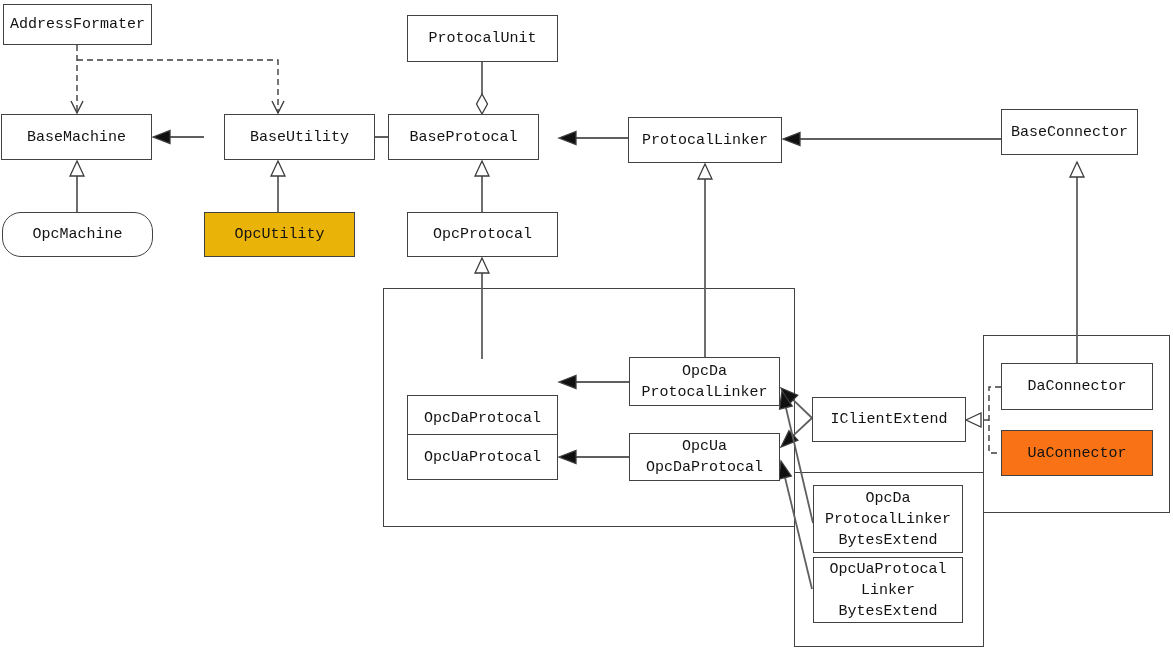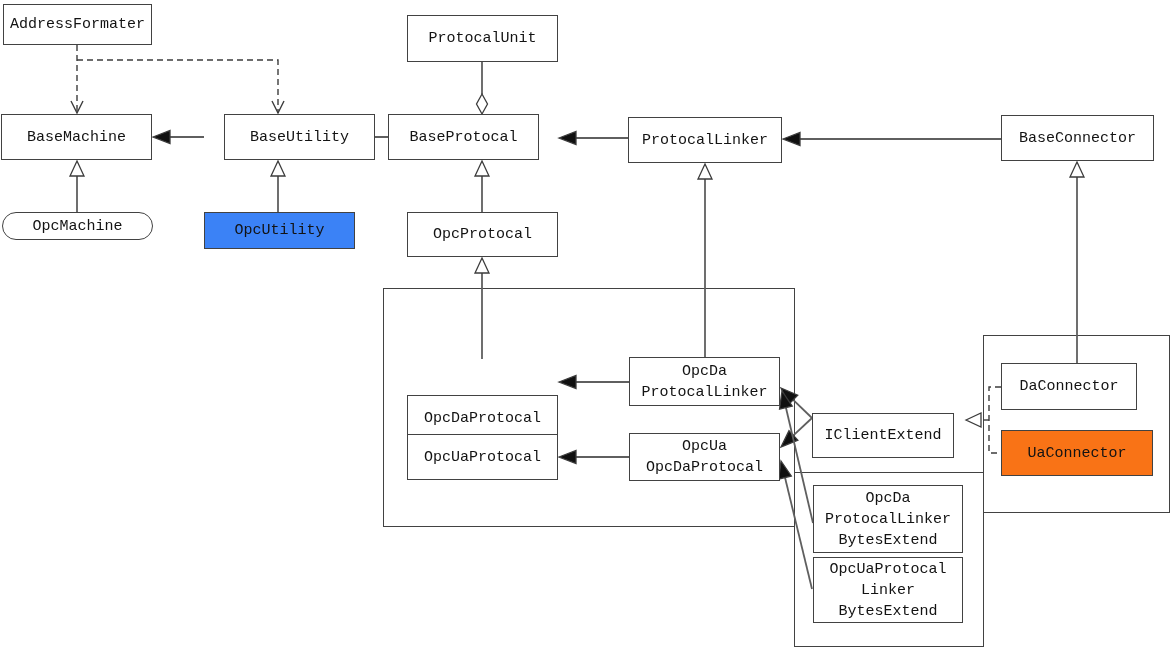--- a/index.html
+++ b/index.html
@@ -137,32 +137,32 @@
         <polyline points="989,420 981,420" fill="none" stroke="#3c3c3c" stroke-width="1.4" stroke-dasharray="6,4"></polyline>
         <polygon points="966,420 981,413 981,427" fill="#ffffff" stroke="#3c3c3c" stroke-width="1.3"></polygon>
       </g>
     </svg>
     <div class="class-box" style="left: 407px; top: 15px; width: 151px; height: 47px; border-color: rgb(66, 66, 66); background: rgb(255, 255, 255); color: rgb(19, 19, 19);">ProtocalUnit</div>
     <div class="class-box" style="left: 3px; top: 4px; width: 149px; height: 41px; border-color: rgb(66, 66, 66); background: rgb(255, 255, 255); color: rgb(19, 19, 19);">AddressFormater</div>
     <div class="class-box" style="left: 1px; top: 114px; width: 151px; height: 46px; border-color: rgb(66, 66, 66); background: rgb(255, 255, 255); color: rgb(19, 19, 19); text-align: right;">BaseMachine</div>
     <div class="class-box" style="left: 204px; top: 114px; width: 151px; height: 46px; border-color: rgb(66, 66, 66); background: rgb(255, 255, 255); color: rgb(19, 19, 19); margin-left: 20px;">BaseUtility</div>
     <div class="class-box" style="left: 388px; top: 114px; width: 151px; height: 46px; border-color: rgb(66, 66, 66); background: rgb(255, 255, 255); color: rgb(19, 19, 19);">BaseProtocal</div>
     <div class="class-box" style="left: 628px; top: 117px; width: 154px; height: 46px; border-color: rgb(66, 66, 66); background: rgb(255, 255, 255); color: rgb(19, 19, 19);">ProtocalLinker</div>
-    <div class="class-box" style="left: 1001px; top: 115px; width: 153px; height: 46px; border-color: rgb(66, 66, 66); background: rgb(255, 255, 255); color: rgb(19, 19, 19);">BaseConnector</div>
-    <div class="class-box" style="left: 2px; top: 212px; width: 151px; height: 28px; border-color: rgb(66, 66, 66); background: rgb(255, 255, 255); color: rgb(19, 19, 19); border-radius: 19px;">OpcMachine</div>
-    <div class="class-box" style="left: 204px; top: 212px; width: 151px; height: 37px; border-color: rgb(66, 66, 66); background: #3b82f6; color: rgb(19, 19, 19);">OpcUtility</div>
+    <div class="class-box" style="left: 1001px; top: 109px; width: 137px; height: 46px; border-color: rgb(66, 66, 66); background: rgb(255, 255, 255); color: rgb(19, 19, 19);">BaseConnector</div>
+    <div class="class-box" style="left: 2px; top: 212px; width: 151px; height: 45px; border-color: rgb(66, 66, 66); background: rgb(255, 255, 255); color: rgb(19, 19, 19); border-radius: 19px;">OpcMachine</div>
+    <div class="class-box" style="left: 204px; top: 212px; width: 151px; height: 45px; border-color: rgb(66, 66, 66); background: #eab308; color: rgb(19, 19, 19);">OpcUtility</div>
     <div class="class-box" style="left: 407px; top: 212px; width: 151px; height: 45px; border-color: rgb(66, 66, 66); background: rgb(255, 255, 255); color: rgb(19, 19, 19);">OpcProtocal</div>
     <div class="class-box" style="left: 407px; top: 359px; width: 151px; height: 47px; border-color: rgb(66, 66, 66); background: rgb(255, 255, 255); color: rgb(19, 19, 19); margin-top: 36px;">OpcDaProtocal</div>
     <div class="class-box" style="left: 629px; top: 357px; width: 151px; height: 49px; border-color: rgb(66, 66, 66); background: rgb(255, 255, 255); color: rgb(19, 19, 19);">OpcDa
 ProtocalLinker</div>
     <div class="class-box" style="left: 407px; top: 434px; width: 151px; height: 46px; border-color: rgb(66, 66, 66); background: rgb(255, 255, 255); color: rgb(19, 19, 19);">OpcUaProtocal</div>
     <div class="class-box" style="left: 629px; top: 433px; width: 151px; height: 48px; border-color: rgb(66, 66, 66); background: rgb(255, 255, 255); color: rgb(19, 19, 19);">OpcUa
 OpcDaProtocal</div>
-    <div class="class-box" style="left: 812px; top: 397px; width: 142px; height: 45px; border-color: rgb(66, 66, 66); background: rgb(255, 255, 255); color: rgb(19, 19, 19); margin-top: 16px;">IClientExtend</div>
-    <div class="class-box" style="left: 1001px; top: 363px; width: 136px; height: 47px; border-color: rgb(66, 66, 66); background: rgb(255, 255, 255); color: rgb(19, 19, 19);">DaConnector</div>
+    <div class="class-box" style="left: 812px; top: 397px; width: 154px; height: 45px; border-color: rgb(66, 66, 66); background: rgb(255, 255, 255); color: rgb(19, 19, 19);">IClientExtend</div>
+    <div class="class-box" style="left: 1001px; top: 363px; width: 152px; height: 47px; border-color: rgb(66, 66, 66); background: rgb(255, 255, 255); color: rgb(19, 19, 19);">DaConnector</div>
     <div class="class-box" style="left: 1001px; top: 430px; width: 152px; height: 46px; border-color: rgb(66, 66, 66); background: #f97316; color: rgb(19, 19, 19);">UaConnector</div>
     <div class="class-box" style="left: 813px; top: 485px; width: 150px; height: 68px; border-color: rgb(66, 66, 66); background: rgb(255, 255, 255); color: rgb(19, 19, 19);">OpcDa
 ProtocalLinker
 BytesExtend</div>
     <div class="class-box" style="left: 813px; top: 557px; width: 150px; height: 66px; border-color: rgb(66, 66, 66); background: rgb(255, 255, 255); color: rgb(19, 19, 19);">OpcUaProtocal
 Linker
 BytesExtend</div>
   </div>
 
 </body></html>

